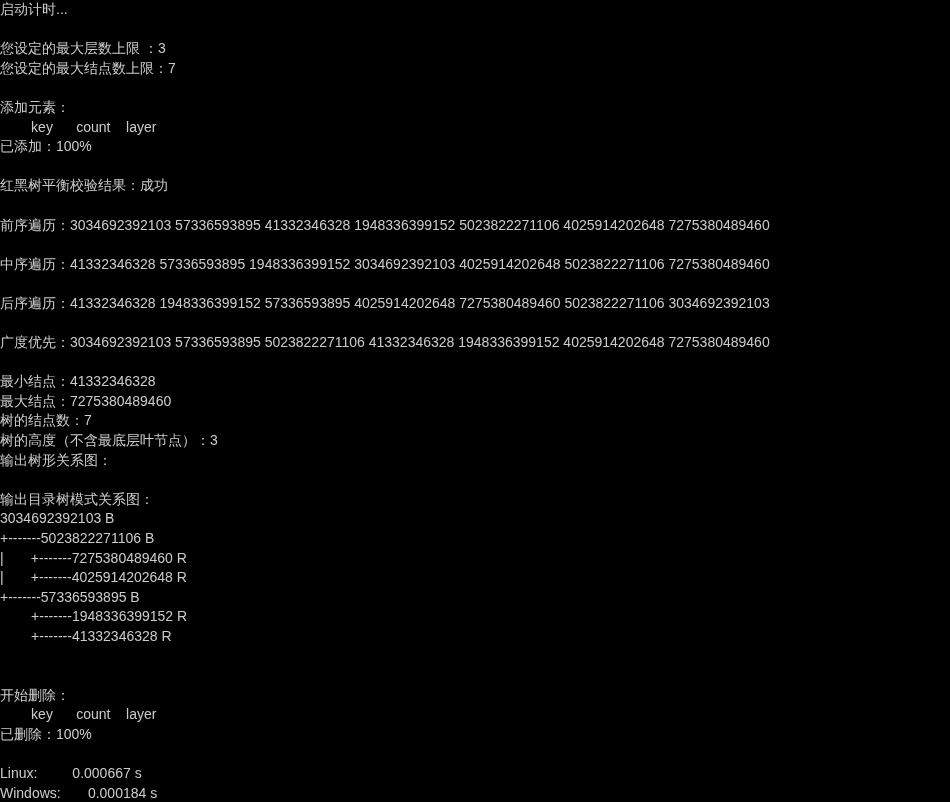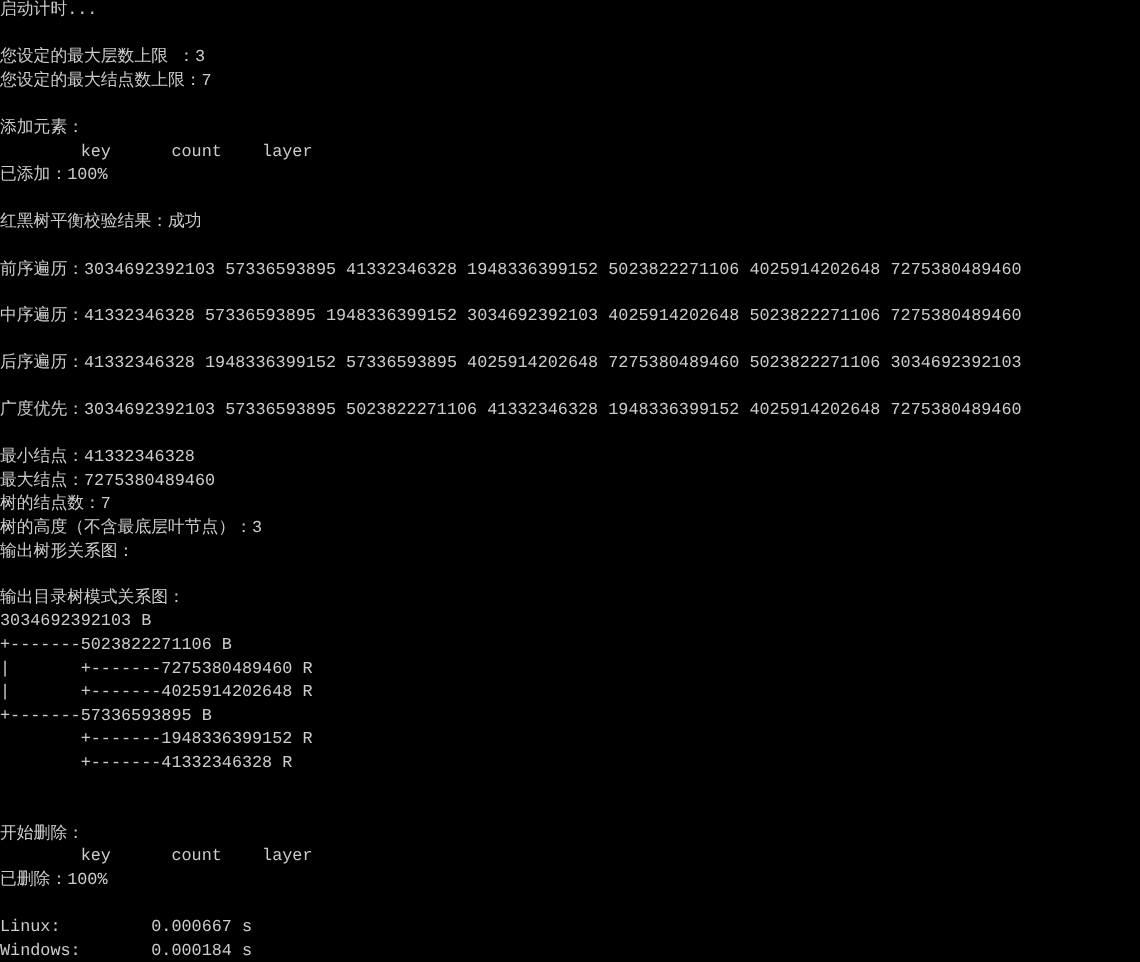--- a/index.html
+++ b/index.html
@@ -24,21 +24,21 @@
     padding: 0;
     box-sizing: border-box;
     letter-spacing: 0px;
     white-space: pre;
     overflow: hidden;
   }
   .line {
     white-space: pre;
     height: 19.6px;
     line-height: 19.6px;
-    font-family: Liberation Mono, monospace;
+    font-family: Liberation Sans, sans-serif;
     font-size: 14px;
     color: #cccccc;
   }
   .line.blank {
     height: 19.6px;
   }
   
   #terminal .line:first-child {
     margin-top: 0px;
   }

